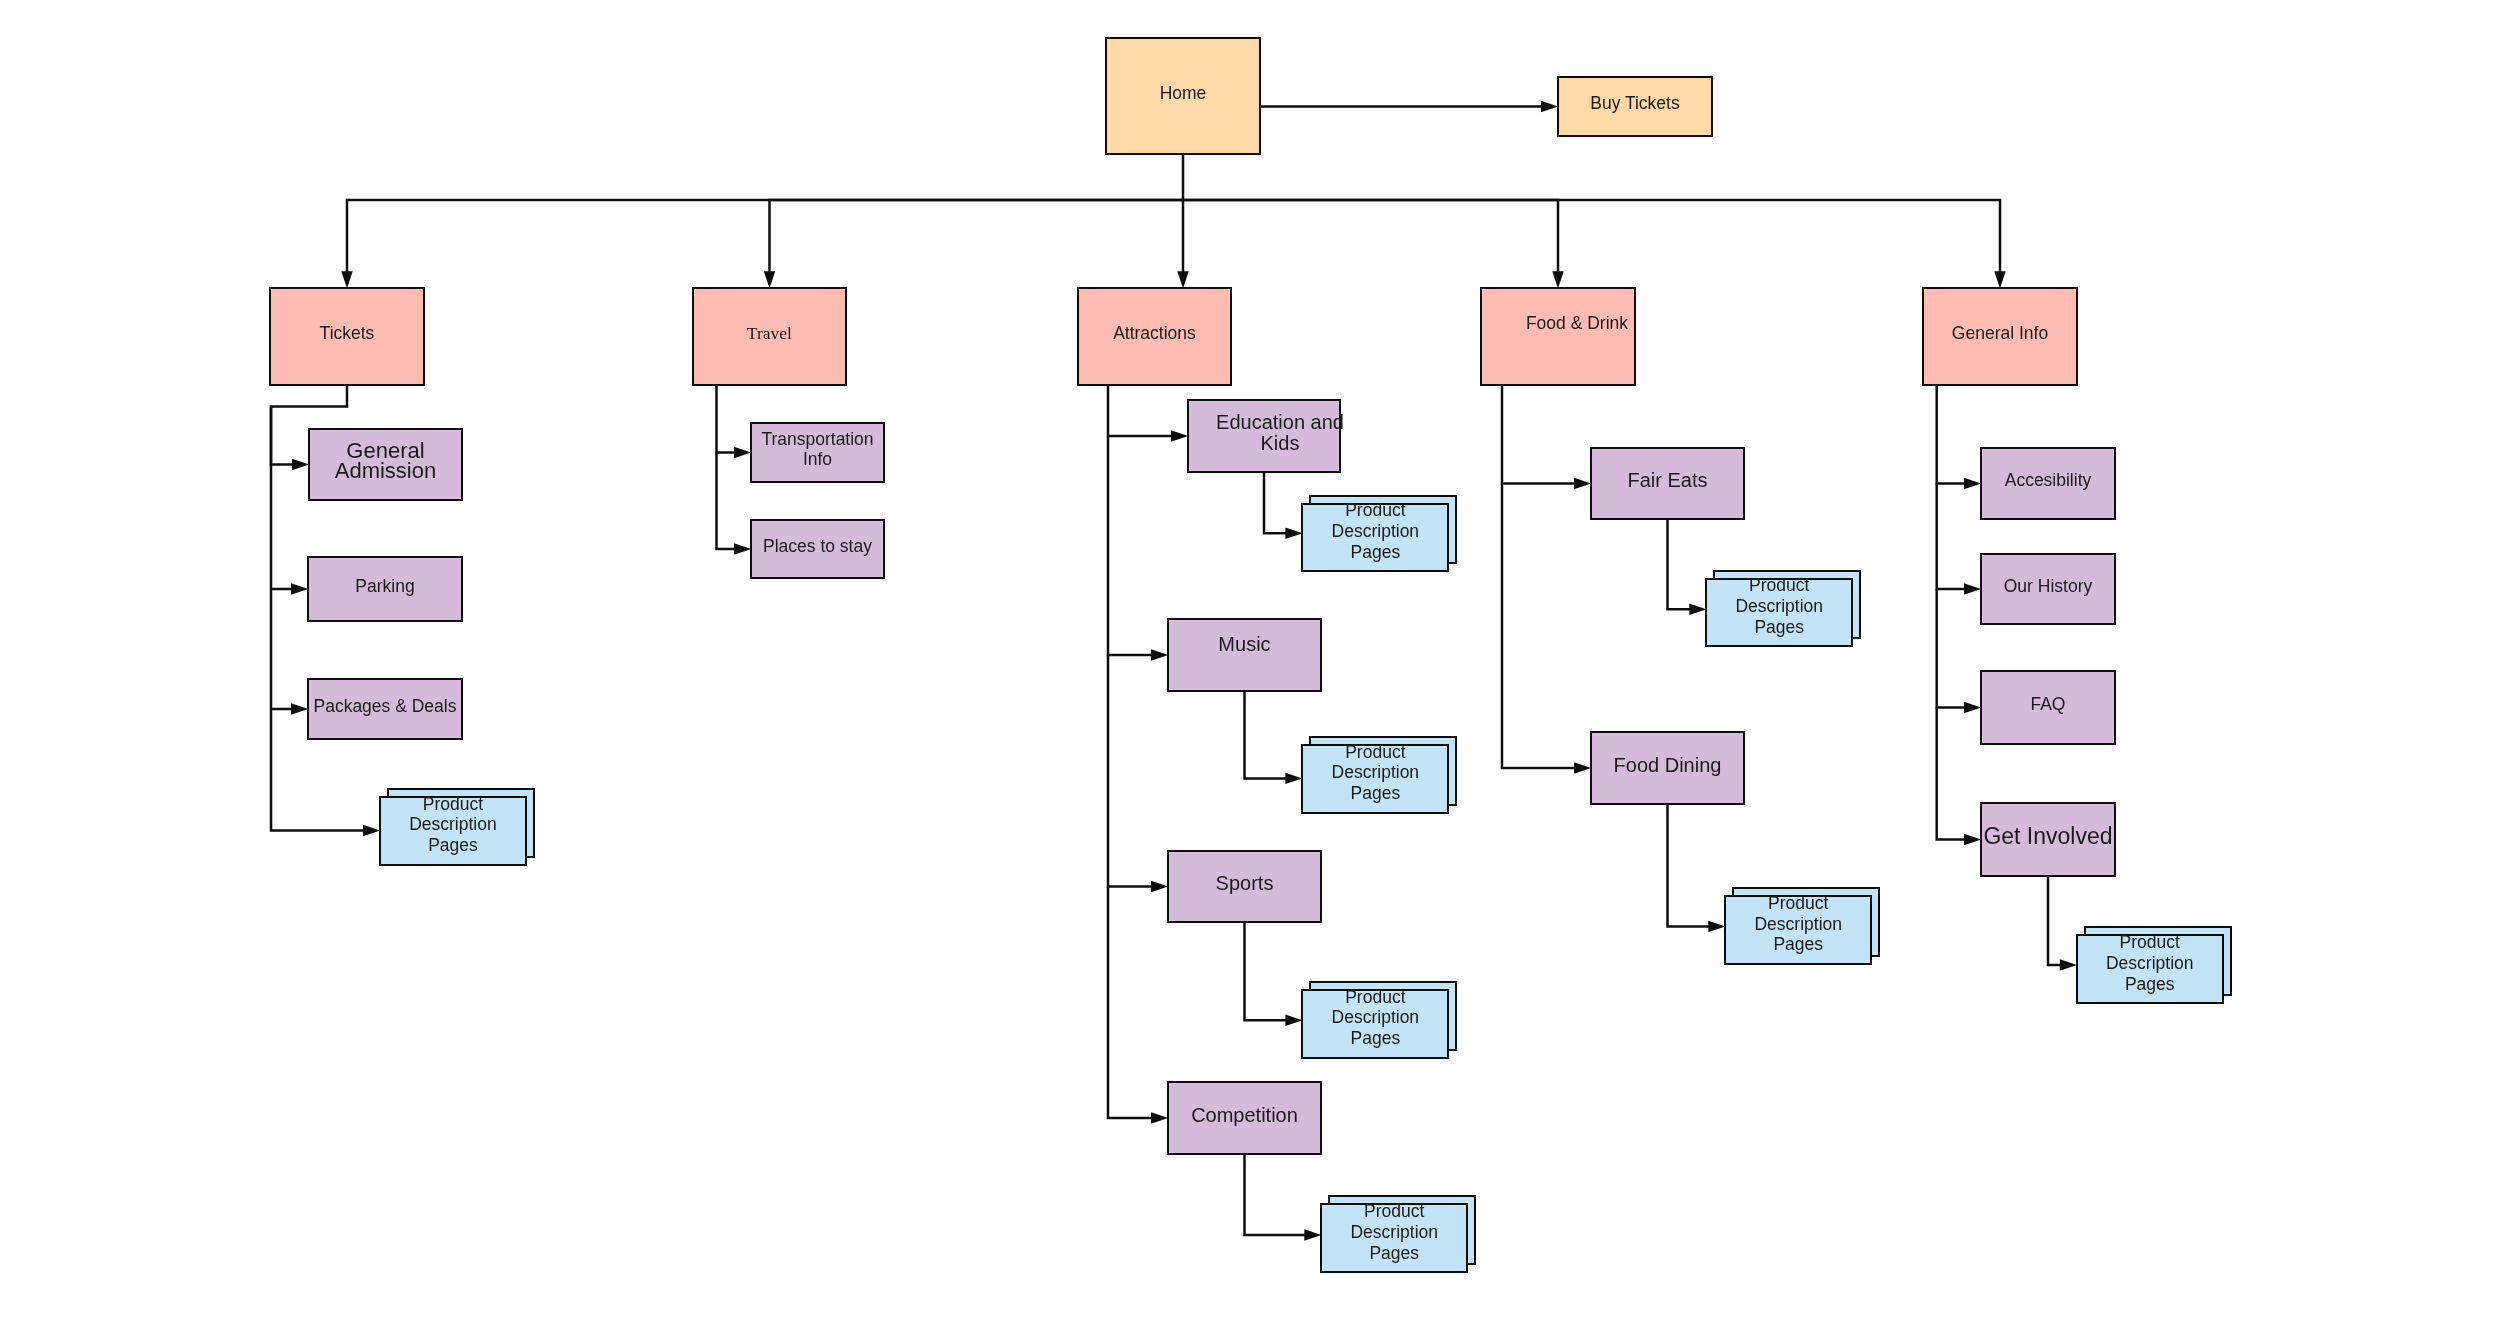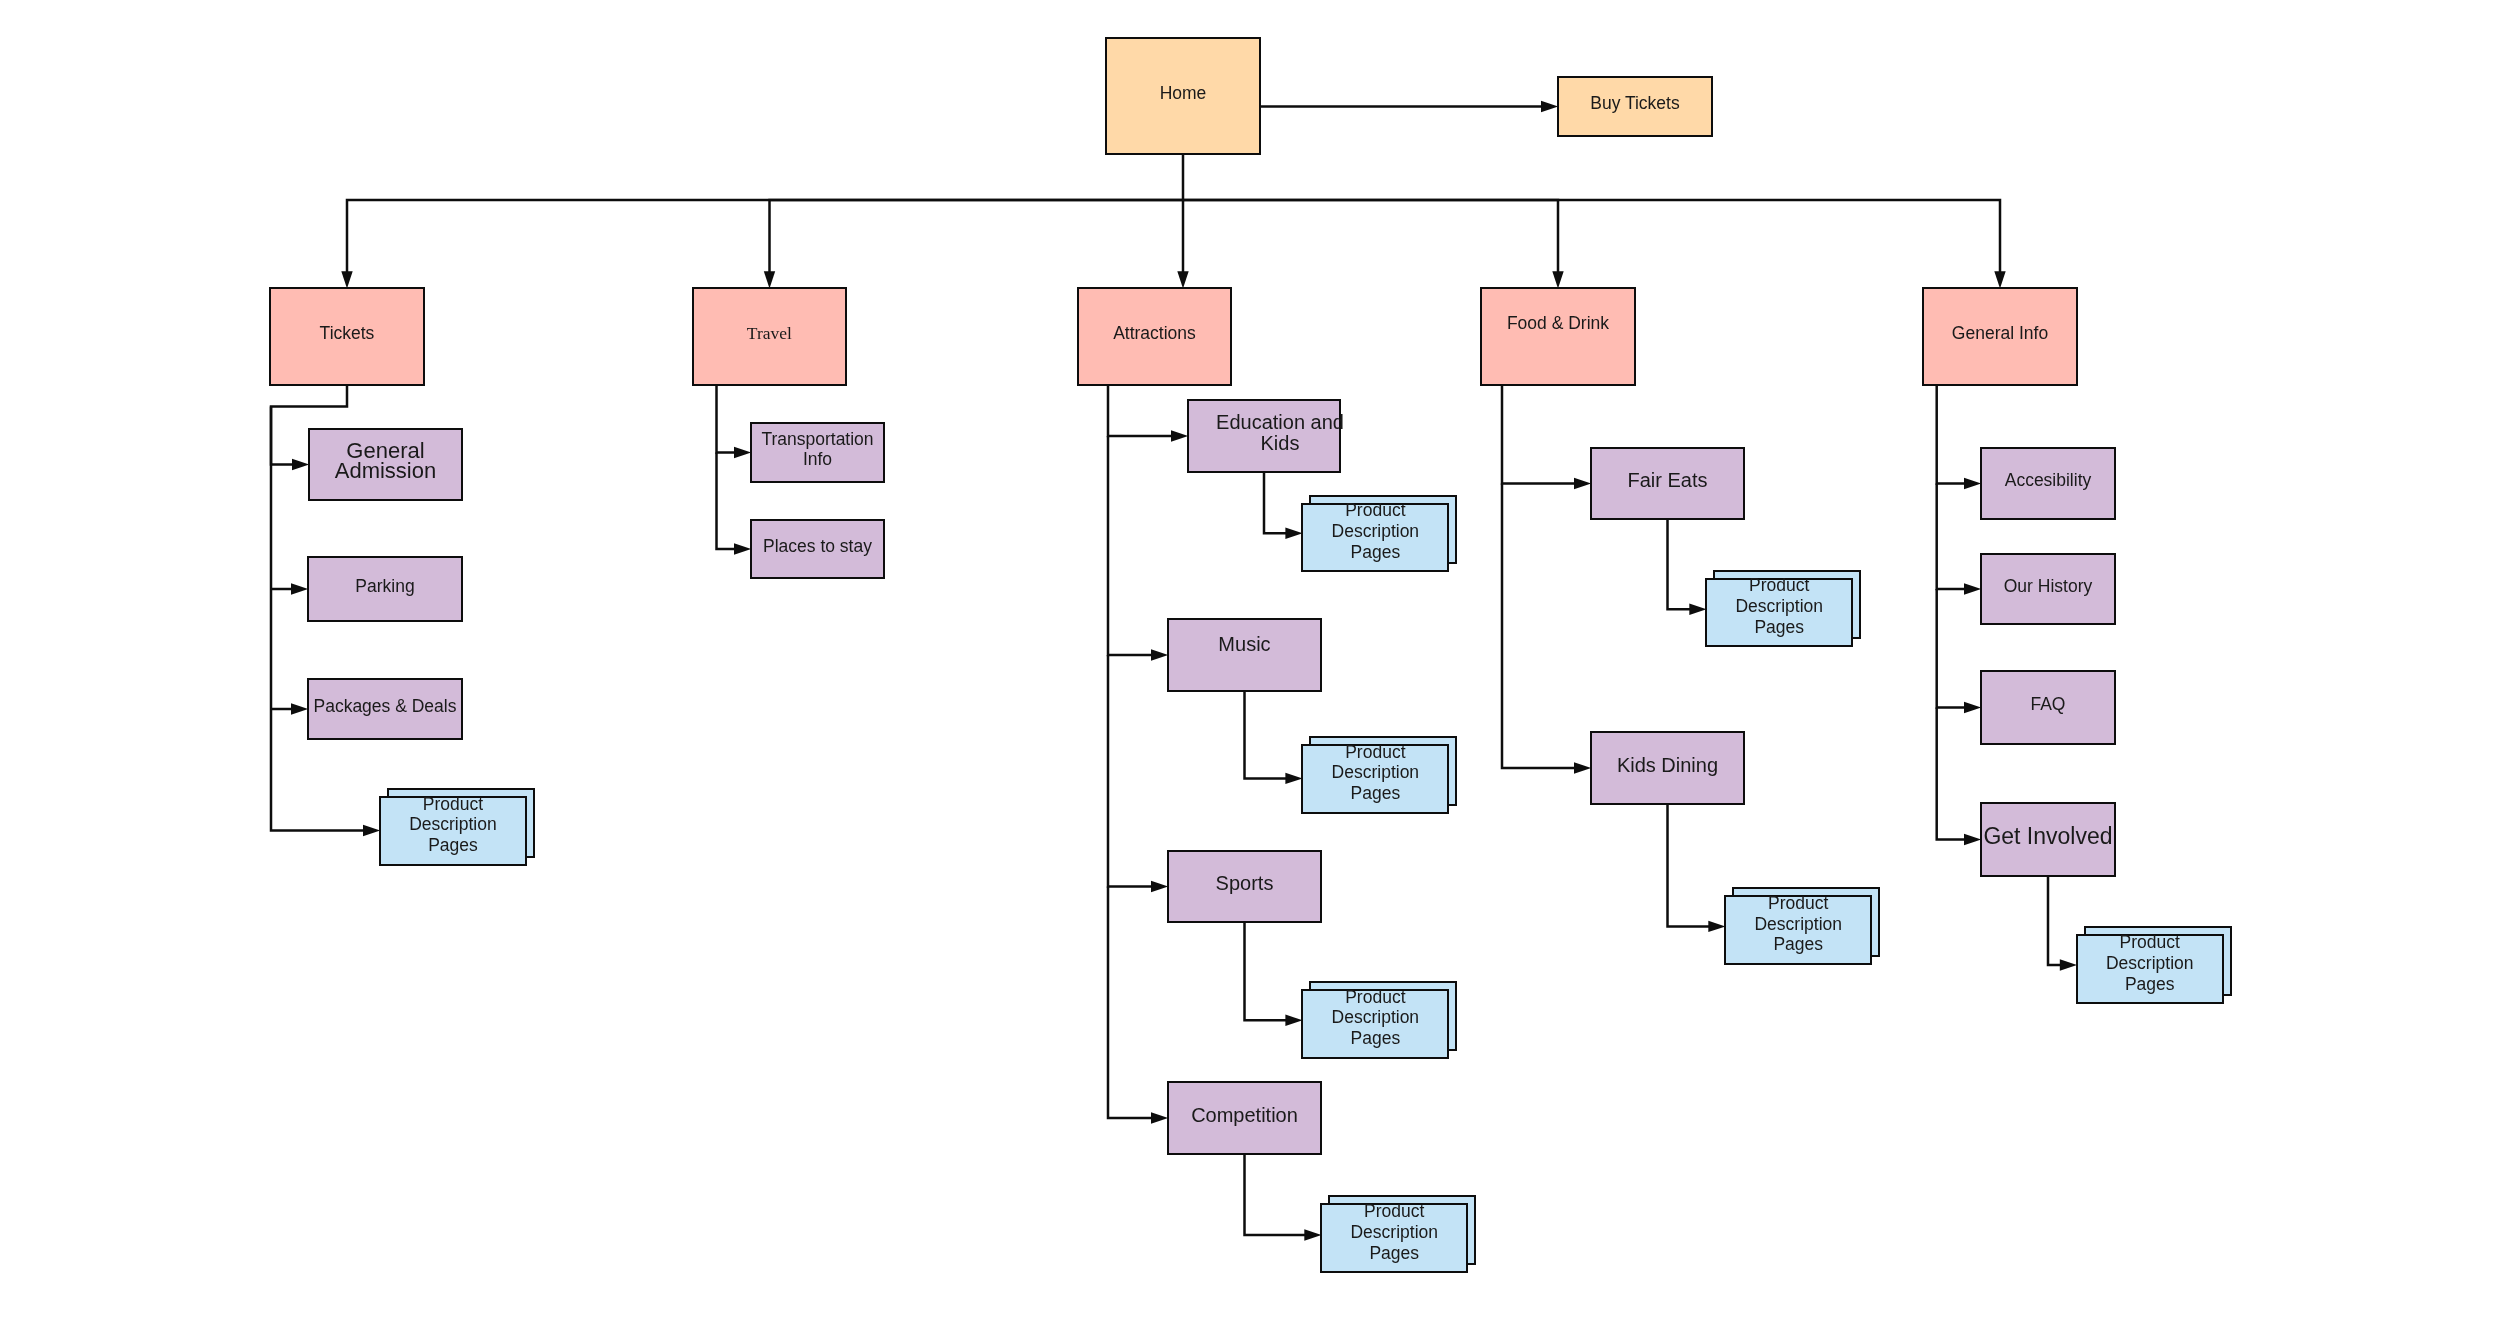--- a/index.html
+++ b/index.html
@@ -140,21 +140,21 @@
         <div>Travel</div>
       </span>
     </div>
     <div class="node k-salmon" style="left: 1077px; top: 287.2px; width: 155px; height: 98.4px;"></div>
     <div class="caption" style="left: 1078.2px; top: 288.4px; width: 152.6px; height: 96px; font-size: 17.5px; line-height: 20.8px;">
       <span class="lbl" style="transform: translate3d(0px, -2.8px, 0px);">
         <div>Attractions</div>
       </span>
     </div>
     <div class="node k-salmon" style="left: 1480px; top: 287.2px; width: 156px; height: 98.4px;"></div>
-    <div class="caption" style="left: 1481.2px; top: 288.4px; width: 153.6px; height: 76px; font-size: 17.5px; line-height: 20.8px;">
+    <div class="caption" style="left: 1481.2px; top: 288.4px; width: 153.6px; height: 76px; font-size: 17.5px; line-height: 20.8px; padding-left: 19px;">
       <span class="lbl" style="transform: translate3d(0px, -2.8px, 0px);">
         <div>Food &amp; Drink</div>
       </span>
     </div>
     <div class="node k-salmon" style="left: 1922px; top: 287.2px; width: 156px; height: 98.4px;"></div>
     <div class="caption" style="left: 1923.2px; top: 288.4px; width: 153.6px; height: 96px; font-size: 17.5px; line-height: 20.8px;">
       <span class="lbl" style="transform: translate3d(0px, -2.8px, 0px);">
         <div>General Info</div>
       </span>
     </div>
@@ -271,21 +271,21 @@
     <div class="caption" style="left: 1706.5px; top: 578.8px; width: 145.5px; height: 67.5px; font-size: 17.5px; line-height: 20.8px;">
       <span class="lbl" style="transform: translate3d(0px, -5.6px, 0px);">
         <div>Product</div>
         <div>Description</div>
         <div>Pages</div>
       </span>
     </div>
     <div class="node k-purple" style="left: 1590px; top: 731px; width: 155px; height: 74px;"></div>
     <div class="caption" style="left: 1591.2px; top: 732.2px; width: 152.6px; height: 71.6px; font-size: 20px; line-height: 20.8px;">
       <span class="lbl" style="transform: translate3d(0px, -2.8px, 0px);">
-        <div>Kids Dining</div>
+        <div>Food Dining</div>
       </span>
     </div>
     <div class="node stack-back k-blue" style="left: 1732.3px; top: 887px; width: 147.9px; height: 69.9px;"></div>
     <div class="node k-blue" style="left: 1724.3px; top: 895px; width: 147.9px; height: 69.9px;"></div>
     <div class="caption" style="left: 1725.5px; top: 896.2px; width: 145.5px; height: 67.5px; font-size: 17.5px; line-height: 20.8px;">
       <span class="lbl" style="transform: translate3d(0px, -5.6px, 0px);">
         <div>Product</div>
         <div>Description</div>
         <div>Pages</div>
       </span>

